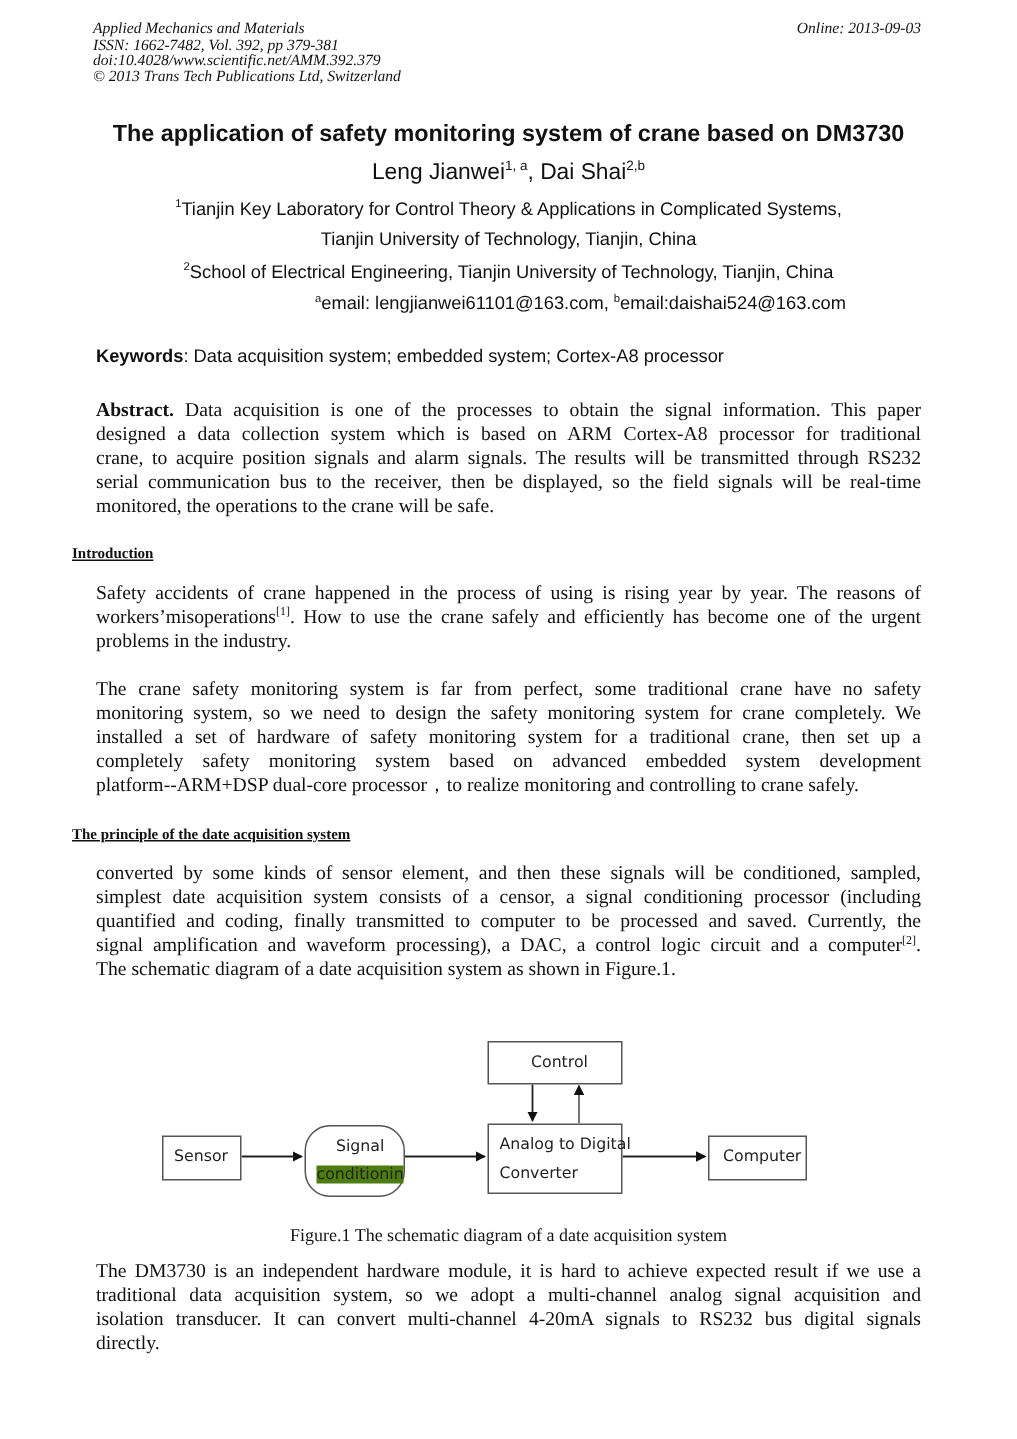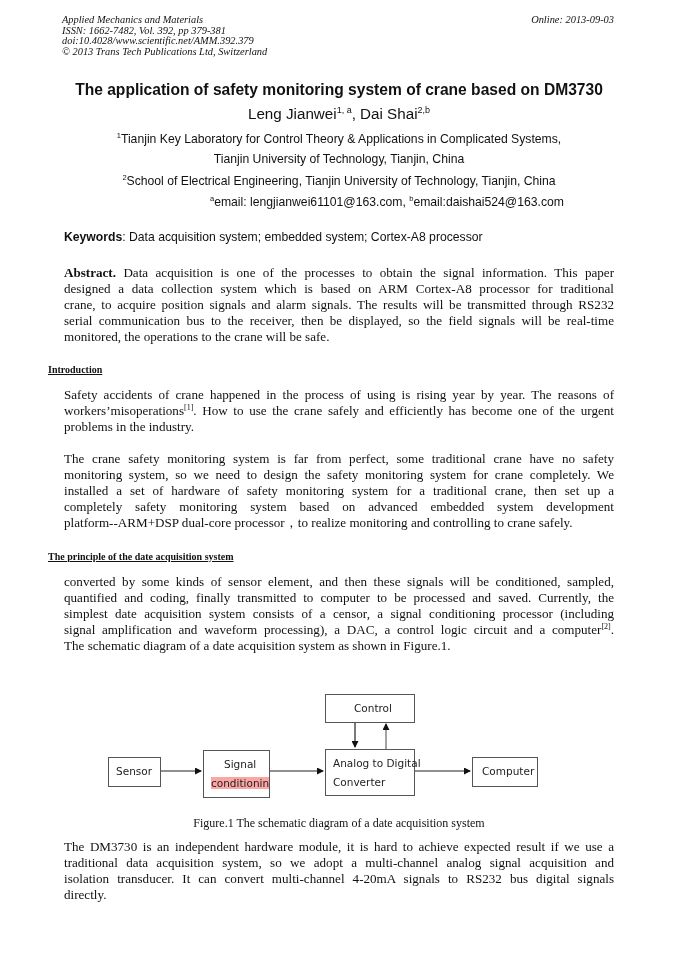--- a/index.html
+++ b/index.html
@@ -21,21 +21,21 @@
 
   .para { position: absolute; left: 64px; width: 550px; font-size: 13.1px; line-height: 16px; text-align: justify; }
   .para .line { display: block; text-align: justify; text-align-last: justify; white-space: nowrap; height: 16px; }
   .para .line.last { text-align-last: left; }
   .para sup { font-size: 8px; vertical-align: 5px; line-height: 0; }
   .heading { position: absolute; left: 48px; font-weight: bold; font-size: 10px; text-decoration: underline; }
 
   .diagram { position: absolute; left: 0; top: 0; width: 678px; height: 959px; pointer-events: none; }
   .box { position: absolute; border: 1.4px solid #555; background: #fff; box-sizing: border-box; font-family: "DejaVu Sans", sans-serif; font-weight: normal; font-size: 10.5px; color: #222; pointer-events: auto; }
   .box .t { position: absolute; white-space: nowrap; }
-  .hl { background: #fca5a5; }
+  .hl { background: #4d7c0f; }
 
   .caption { position: absolute; left: 0; width: 678px; top: 816px; text-align: center; font-size: 12px; }
 </style>
 </head>
 <body>
 
 <div class="hdr-left serif">
   <div>Applied Mechanics and Materials</div>
   <div>ISSN: 1662-7482, Vol. 392, pp 379-381</div>
   <div>doi:10.4028/www.scientific.net/AMM.392.379</div>
@@ -81,22 +81,22 @@
   <span class="line">The crane safety monitoring system is far from perfect, some traditional crane have no safety</span>
   <span class="line">monitoring system, so we need to design the safety monitoring system for crane completely. We</span>
   <span class="line">installed a set of hardware of safety monitoring system for a traditional crane, then set up a</span>
   <span class="line">completely safety monitoring system based on advanced embedded system development</span>
   <span class="line last">platform--ARM+DSP dual-core processor，to realize monitoring and controlling to crane safely.</span>
 </div>
 
 <div class="heading serif" style="top:551px;">The principle of the date acquisition system</div>
 <div class="para serif" style="top:574px;">
   <span class="line">converted by some kinds of sensor element, and then these signals will be conditioned, sampled,</span>
+  <span class="line">simplest date acquisition system consists of a censor, a signal conditioning processor (including</span>
   <span class="line">quantified and coding, finally transmitted to computer to be processed and saved. Currently, the</span>
-  <span class="line">simplest date acquisition system consists of a censor, a signal conditioning processor (including</span>
   <span class="line"><span>signal amplification and waveform processing), a DAC, a control logic circuit and a computer</span><sup>[2]</sup><span>.</span></span>
   <span class="line last">The schematic diagram of a date acquisition system as shown in Figure.1.</span>
 </div>
 
 <svg class="diagram" viewBox="0 0 678 959" width="678" height="959">
   <defs>
     <marker id="ah" markerWidth="7" markerHeight="7" refX="6" refY="3.5" orient="auto" markerUnits="userSpaceOnUse">
       <path d="M0,0 L7,3.5 L0,7 z" fill="#111"></path>
     </marker>
   </defs>
@@ -108,21 +108,21 @@
   <line x1="355" y1="722" x2="355" y2="747" stroke="#222" stroke-width="1.2" marker-end="url(#ah)"></line>
 
   <line x1="386" y1="749" x2="386" y2="724" stroke="#666" stroke-width="1.2" marker-end="url(#ah)"></line>
 
   <line x1="415" y1="771" x2="470" y2="771" stroke="#222" stroke-width="1.2" marker-end="url(#ah)"></line>
 </svg>
 
 <div class="box" style="left:108px; top:757px; width:53px; height:30px;">
   <span class="t" style="left:7px; top:7px;">Sensor</span>
 </div>
-<div class="box" style="left:203px; top:750px; width:67px; height:48px;">
+<div class="box" style="left:203px; top:750px; width:67px; height:48px;border-radius:17px;">
   <span class="t" style="left:20px; top:7px;">Signal</span>
   <span class="t hl" style="left:7px; top:26px;">conditionin</span>
 </div>
 <div class="box" style="left:325px; top:694px; width:90px; height:29px;">
   <span class="t" style="left:28px; top:7px;">Control</span>
 </div>
 <div class="box" style="left:325px; top:749px; width:90px; height:47px;">
   <span class="t" style="left:7px; top:7px;">Analog to Digital</span>
   <span class="t" style="left:7px; top:26px;">Converter</span>
 </div>

